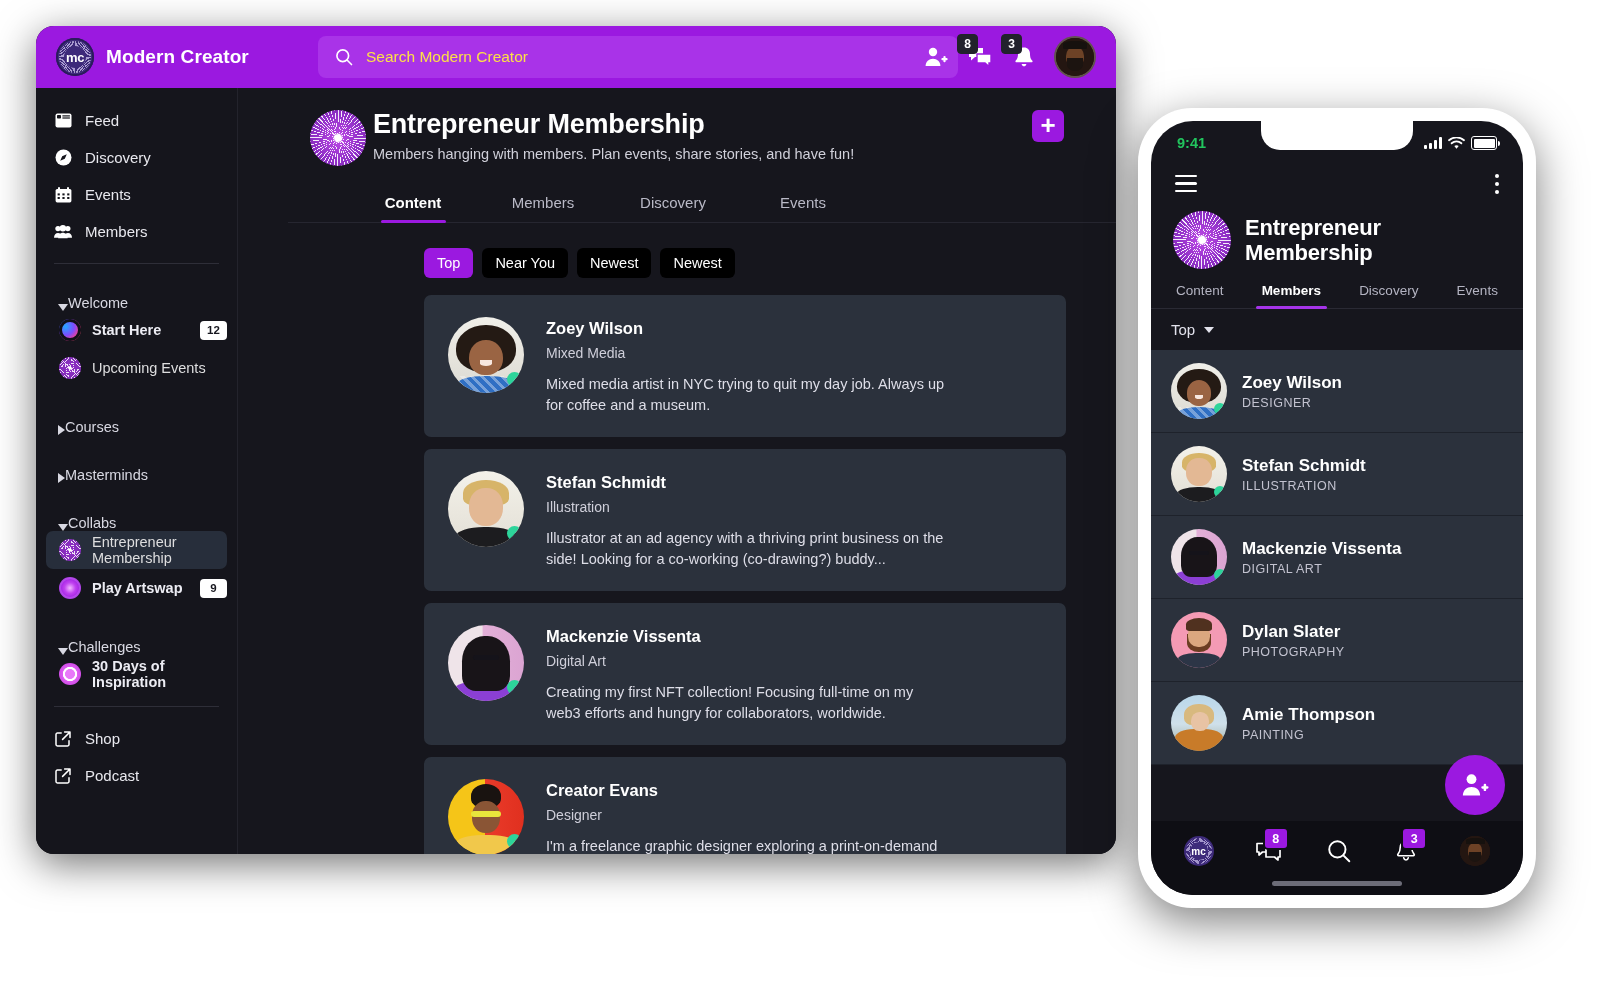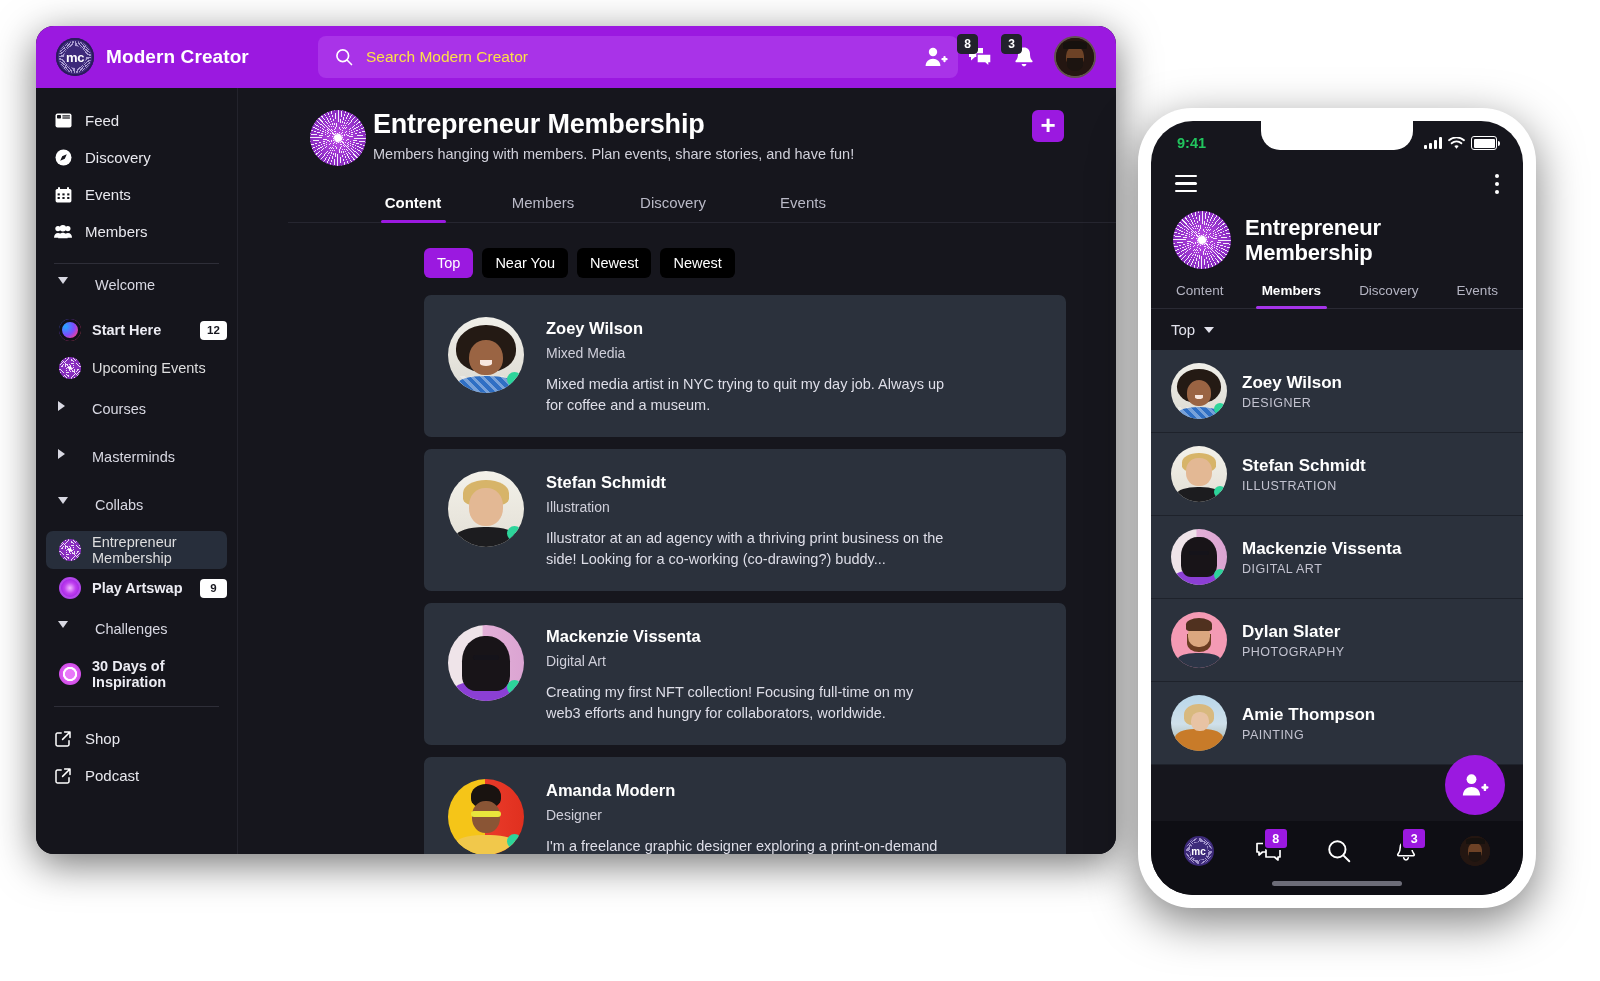--- a/index.html
+++ b/index.html
@@ -173,22 +173,22 @@
     display: flex; align-items: center; justify-content: center;
     flex: none;
   }
   .divider {
     height: 1px;
     background: #2e2e38;
     margin: 13px 18px 13px 18px;
   }
   .group-head {
     display: flex;
-    align-items: flex-start;
-    gap: 27px;
+    align-items: flex-end;
+    gap: 0;
     height: 34px;
     padding-left: 22px;
     color: #d8d8e2;
     font-size: 14.5px;
     cursor: pointer;
   }
   .caret {
     width: 0; height: 0;
     flex: none;
   }
@@ -990,21 +990,21 @@
         <div class="member-card">
           <div class="m-avatar amanda">
             <div class="ph"></div>
             <div class="jacket"></div>
             <div class="hair"></div>
             <div class="face"></div>
             <div class="glasses"></div>
             <div class="online-dot"></div>
           </div>
           <div>
-            <div class="m-name">Amanda Modern</div>
+            <div class="m-name">Creator Evans</div>
             <div class="m-role">Designer</div>
             <p class="m-bio">I'm a freelance graphic designer exploring a print-on-demand business.</p>
           </div>
         </div>
 
       </div>
     </div>
   </div>
 
   <div class="phone">

